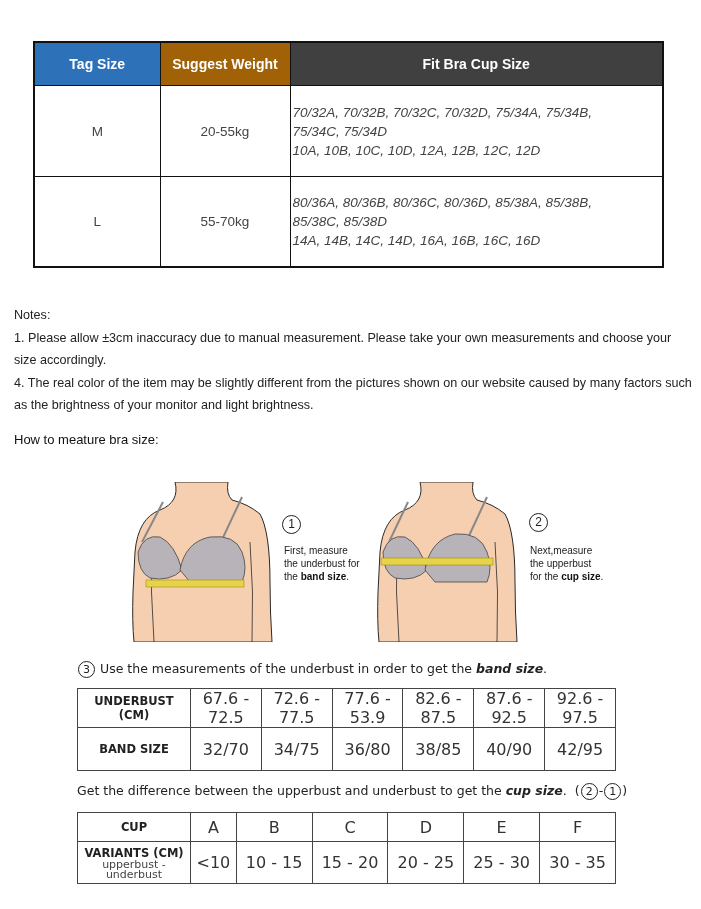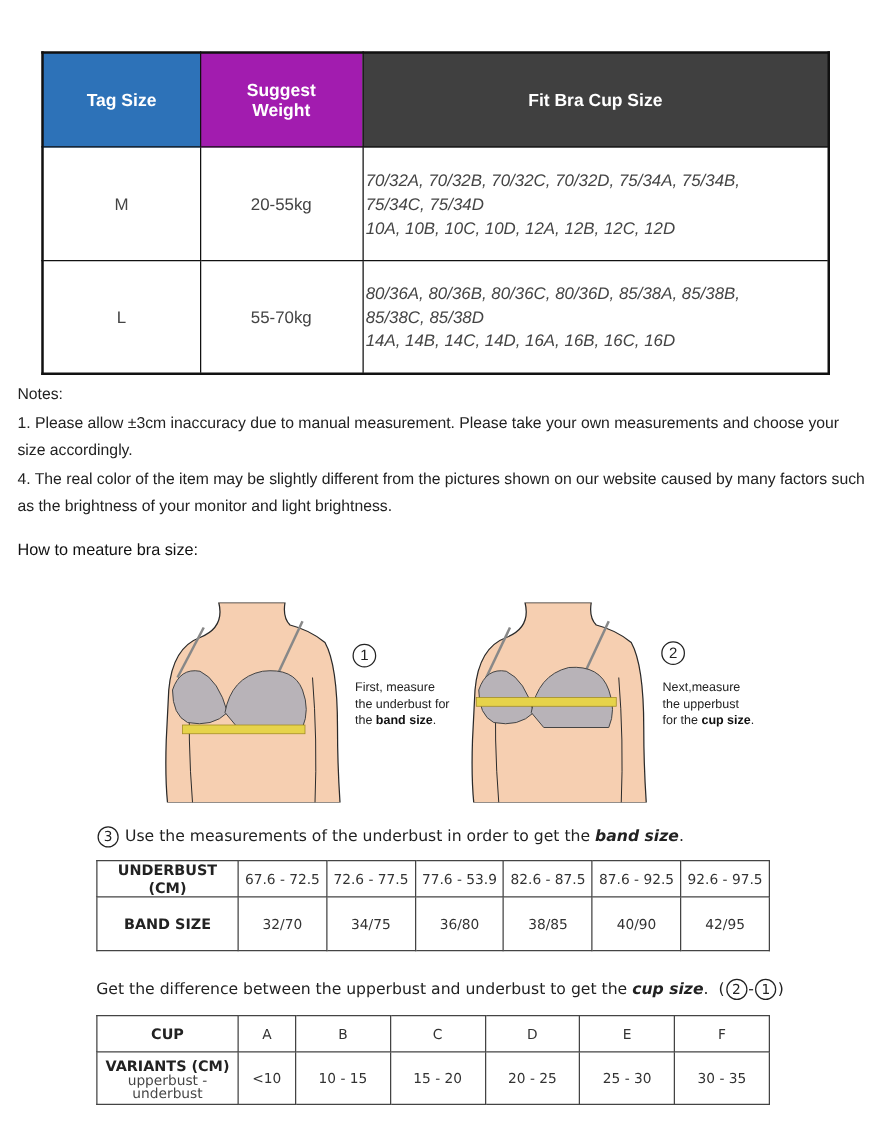--- a/index.html
+++ b/index.html
@@ -3,21 +3,21 @@
 <meta charset="utf-8">
 <style>
   html, body { margin: 0; padding: 0; background: #ffffff; }
   body { width: 701px; height: 909px; position: relative; overflow: hidden;
          font-family: "Liberation Sans", sans-serif; color: #333; }
 
   
   .size-table { position: absolute; left: 33px; top: 41px; width: 631px;
                 border-collapse: collapse; border: 2px solid #111; }
   .size-table th { background: #2d72b8; color: #fff; font-weight: bold; font-size: 14px;
-                   height: 42px; border: 1px solid #111; text-align: center; padding: 16px; }
+                   height: 42px; border: 1px solid #111; text-align: center; padding: 0; }
   .size-table td { border: 1px solid #111; font-size: 13.5px; color: #444; padding: 0; }
   .size-table td.c { text-align: center; }
   .size-table td.cups { padding-left: 2px; line-height: 19px; vertical-align: middle; font-style: italic; }
   .size-table tr.row-m td { height: 90px; }
   .size-table tr.row-l td { height: 89px; }
   .size-table col.c1 { width: 126px; }
   .size-table col.c2 { width: 130px; }
 
   
   .notes { position: absolute; left: 14px; top: 304px; width: 680px; font-size: 12.6px;
@@ -41,21 +41,21 @@
   
   .caption { position: absolute; left: 77px; font-size: 12.5px; color: #222; font-family: "DejaVu Sans", sans-serif; }
   .caption i { font-weight: bold; }
   .caption .circ { display: inline-block; width: 15px; height: 15px; border: 1.2px solid #222;
                    border-radius: 50%; text-align: center; line-height: 15px; font-size: 11px;
                    vertical-align: middle; margin: 0 1px; }
   .cap3 { top: 661px; }
   .cap-cup { top: 783px; }
   .grid { position: absolute; left: 77px; width: 539px; border-collapse: collapse;
           border: 1.5px solid #333; font-family: "DejaVu Sans", sans-serif; }
-  .grid td { border: 1px solid #444; text-align: center; font-size: 11px; color: #333; padding: 0; }
+  .grid td { border: 1px solid #444; text-align: center; font-size: 16px; color: #333; padding: 0; }
   .grid td.head { font-weight: bold; color: #222; font-size: 11.5px; }
   .grid col.g1 { width: 113px; }
   .band-grid { top: 688px; }
   .band-grid tr.r1 td { height: 27px; }
   .band-grid tr.r2 td { height: 42px; }
   .cup-grid { top: 812px; }
   .cup-grid tr.r1 td { height: 28px; }
   .cup-grid tr.r2 td { height: 41px; }
   .sub { display: block; font-weight: normal; font-size: 11px; color: #444; line-height: 10px; }
 </style>
@@ -64,21 +64,21 @@
 
 <table class="size-table">
   <colgroup>
       <col class="c1">
       <col class="c2">
       <col>
     </colgroup>
   <thead>
     <tr>
       <th style="background: rgb(45, 114, 184);">Tag Size</th>
-      <th style="background: #a21caf;">Suggest Weight</th>
+      <th style="background: #a16207;">Suggest Weight</th>
       <th style="background: #404040;">Fit Bra Cup Size</th>
     </tr>
   </thead>
   <tbody>
     <tr class="row-m">
       <td class="c">M</td>
       <td class="c">20-55kg</td>
       <td class="cups">
         <div>70/32A, 70/32B, 70/32C, 70/32D, 75/34A, 75/34B,</div>
         <div>75/34C, 75/34D</div>

